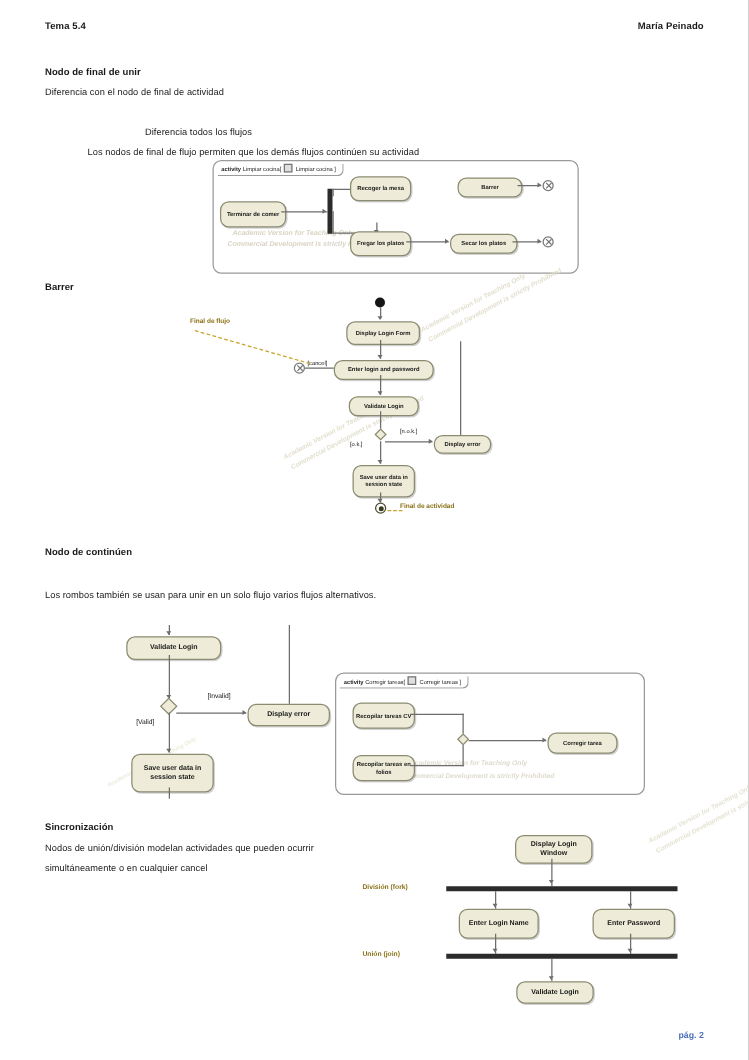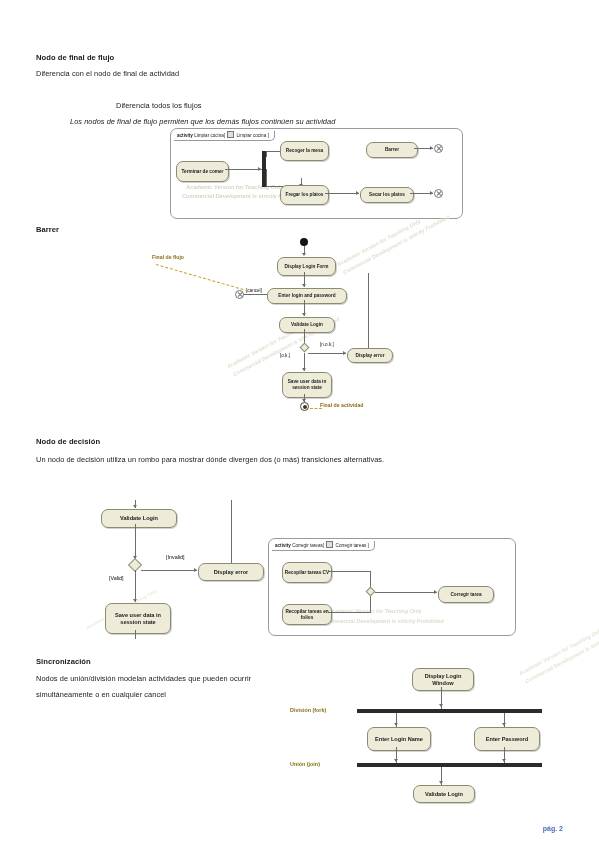--- a/index.html
+++ b/index.html
@@ -72,25 +72,29 @@
 
   .wm{position:absolute;font-size:5.4px;color:#d8d4c4;white-space:nowrap;font-style:italic;
       font-weight:bold;pointer-events:none;}
   .wm.rot{transform:rotate(-28deg);transform-origin:0 0;}
 </style>
 </head>
 <body>
 
 <div class="page">
 
-
-  <div class="h2" style="left:36px;top:53px;">Nodo de final de flujo</div>
+  <div class="hdr">
+    <div class="left">Tema 5.4</div>
+    <div class="right">María Peinado</div>
+  </div>
+
+  <div class="h2" style="left:36px;top:53px;">Nodo de final de unir</div>
   <div class="p" style="left:36px;top:69px;">Diferencia con el nodo de final de actividad</div>
   <div class="p" style="left:116px;top:101px;">Diferencia todos los flujos</div>
-  <div class="p" style="left:70px;top:117px;font-style:italic;">Los nodos de final de flujo permiten que los demás flujos continúen su actividad</div>
+  <div class="p" style="left:70px;top:117px;">Los nodos de final de flujo permiten que los demás flujos continúen su actividad</div>
 
   <div class="diagram" style="left:170px;top:128px;width:292px;height:90px;">
     <div class="frame" style="left:0;top:0;width:291px;height:89px;"></div>
     <div class="frametab">
       <b>activity</b>
       <span>Limpiar cocina[</span>
       <span class="tabicon"></span>
       <span>Limpiar cocina ]</span>
     </div>
 
@@ -174,22 +178,22 @@
     <div class="flowFinal" style="left:95px;top:53.5px;"></div>
     <div class="guard" style="left:106px;top:52px;">[cancel]</div>
 
     <div class="annot" style="left:12px;top:18px;">Final de flujo</div>
     <div class="annotline" style="left:16px;top:28px;width:96px;transform:rotate(16deg);"></div>
 
     <div class="annot" style="left:180px;top:166px;">Final de actividad</div>
     <div class="annotline" style="left:170px;top:172px;width:12px;"></div>
   </div>
 
-  <div class="h2" style="left:36px;top:437px;">Nodo de decisión</div>
-  <div class="p" style="left:36px;top:455px;">Un nodo de decisión utiliza un rombo para mostrar dónde divergen dos (o más) transiciones alternativas.</div>
+  <div class="h2" style="left:36px;top:437px;">Nodo de continúen</div>
+  <div class="p" style="left:36px;top:471px;">Los rombos también se usan para unir en un solo flujo varios flujos alternativos.</div>
 
   <div class="diagram" style="left:85px;top:500px;width:270px;height:140px;">
     <div class="wm rot" style="left:0px;top:126px;color:#ececdc;font-size:4.6px;">Academic Version for Teaching Only</div>
 
     <div class="ln lnv" style="left:50px;top:0px;height:8px;"></div>
     <div class="arrowD" style="left:47.5px;top:5px;"></div>
 
     <div class="act big" style="left:16px;top:9px;width:72px;height:15px;">Validate Login</div>
 
     <div class="ln lnv" style="left:50px;top:24px;height:37px;"></div>

